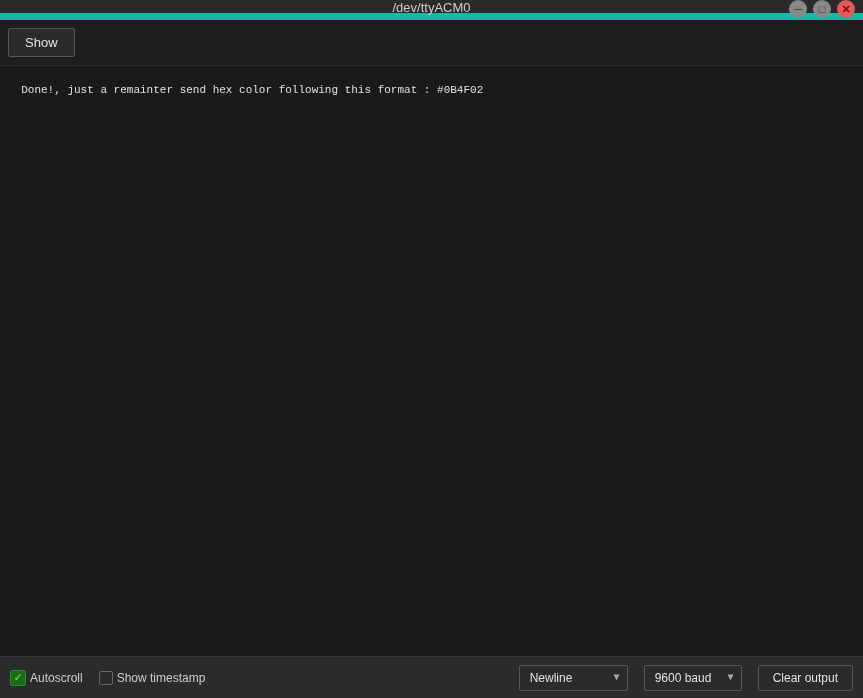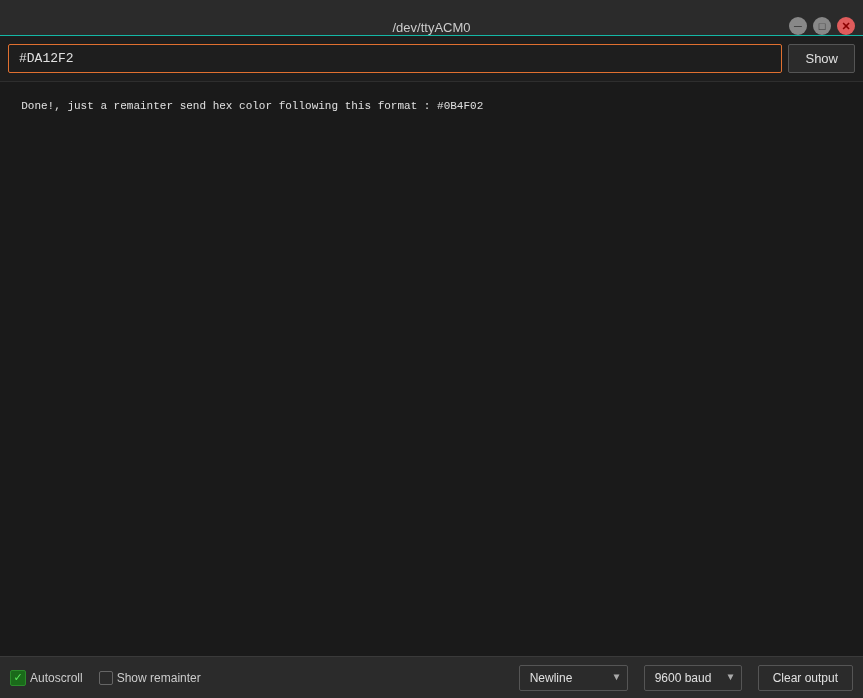--- a/index.html
+++ b/index.html
@@ -16,27 +16,27 @@
       width: 863px;
       height: 698px;
       overflow: hidden;
       display: flex;
       flex-direction: column;
     }
 
     
     .title-bar {
       background: #2b2b2b;
-      height: 36px;
-      display: flex;
-      align-items: flex-end;
+      height: 20px;
+      display: flex;
+      align-items: flex-start;
       justify-content: center;
       position: relative;
       flex-shrink: 0;
-      border-bottom: 1px solid #14b8a6;
+      border-bottom: 7px solid #14b8a6;
     }
 
     .title-bar-title {
       color: #cccccc;
       font-family: sans-serif;
       font-size: 13px;
     }
 
     .title-bar-controls {
       position: absolute;
@@ -224,37 +224,36 @@
 <div class="title-bar">
   <span class="title-bar-title">/dev/ttyACM0</span>
   <div class="title-bar-controls">
     <button class="title-btn title-btn-minimize">─</button>
     <button class="title-btn title-btn-maximize">□</button>
     <button class="title-btn title-btn-close">✕</button>
   </div>
 </div>
 
 <div class="input-row">
-  <input class="serial-input" type="text" value="#DA12F2" style="">
   <button class="send-button">Show</button>
 </div>
 
 <div class="output-area">
   <span>Done!, just a remainter send hex color following this format : #0B4F02</span>
 </div>
 
 <div class="status-bar">
   <label class="autoscroll-label">
     <div class="autoscroll-checkmark">✓</div>
     <span>Autoscroll</span>
   </label>
 
   <label class="autoscroll-label">
     <div class="timestamp-checkbox"></div>
-    <span class="timestamp-label">Show remainter</span>
+    <span class="timestamp-label">Show timestamp</span>
   </label>
 
   <div class="spacer"></div>
 
   <div class="dropdown-wrapper">
     <select>
       <option>Newline</option>
       <option>No line ending</option>
       <option>Carriage return</option>
       <option>Both NL &amp; CR</option>

